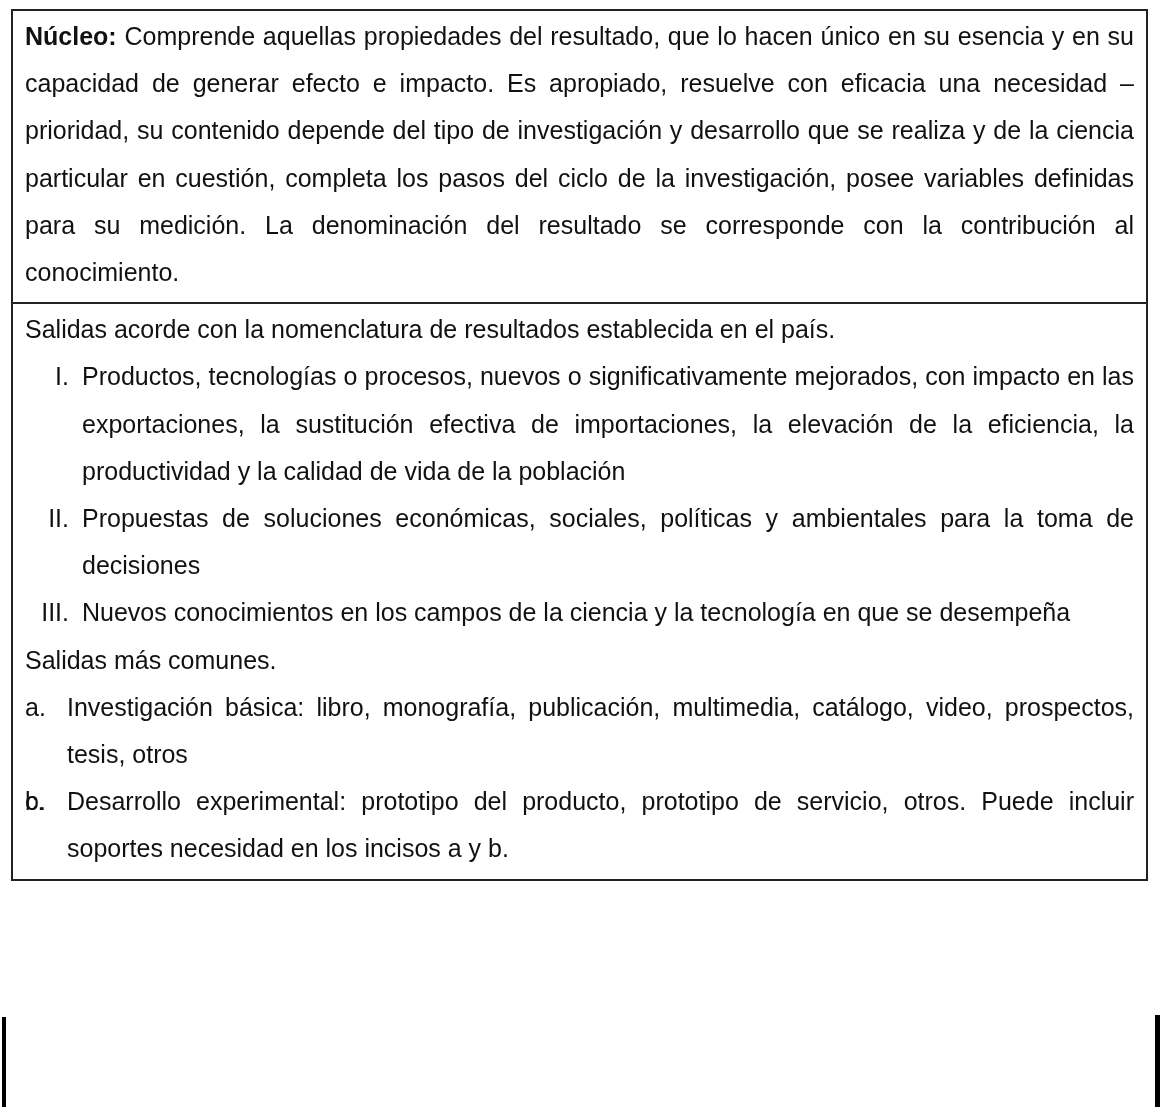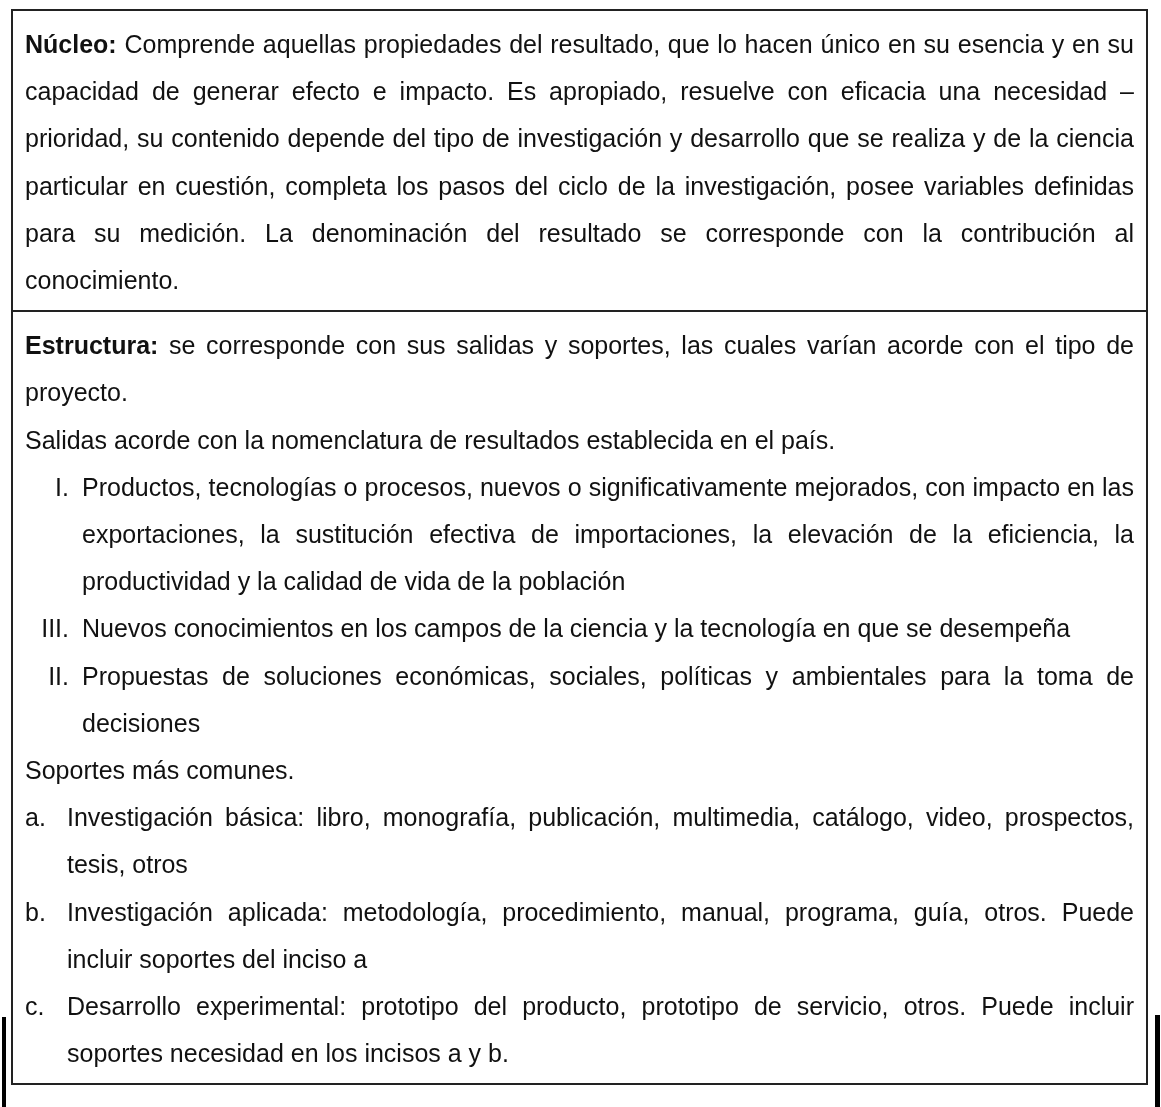--- a/index.html
+++ b/index.html
@@ -18,21 +18,21 @@
     }
     .table {
       position: absolute;
       left: 11px;
       top: 9px;
       width: 1137px;
       border: 2px solid #222222;
       box-sizing: border-box;
     }
     .cell {
-      padding: 10px 12px 6px 12px;
+      padding: 2px 12px 6px 12px;
       line-height: 47.2px;
       text-align: justify;
       box-sizing: border-box;
     }
     .cell + .cell {
       border-top: 2px solid #222222;
     }
     .cell p {
       margin: 0;
     }
@@ -81,49 +81,47 @@
 </head>
 <body>
 
 <div class="table">
 
   <div class="cell">
     <p><span class="bold">Núcleo:</span><span> Comprende aquellas propiedades del resultado, que lo hacen único en su esencia y en su capacidad de generar efecto e impacto. Es apropiado, resuelve con eficacia una necesidad – prioridad, su contenido depende del tipo de investigación y desarrollo que se realiza y de la ciencia particular en cuestión, completa los pasos del ciclo de la investigación, posee variables definidas para su medición. La denominación del resultado se corresponde con la contribución al conocimiento.</span></p>
   </div>
 
   <div class="cell">
-    <p><span class="bold">Estructura:</span><span> se corresponde con sus salidas y soportes, las cuales varían acorde con el tipo de proyecto.</span></p>
 
     <p class="italic">Salidas acorde con la nomenclatura de resultados establecida en el país.</p>
 
     <ul class="list roman">
       <li>
         <span class="marker">I.</span>
         <span>Productos, tecnologías o procesos, nuevos o significativamente mejorados, con impacto en las exportaciones, la sustitución efectiva de importaciones, la elevación de la eficiencia, la productividad y la calidad de vida de la población</span>
       </li>
       <li>
+        <span class="marker">II.</span>
+        <span>Propuestas de soluciones económicas, sociales, políticas y ambientales para la toma de decisiones</span>
+      </li>
+      <li>
         <span class="marker">III.</span>
         <span>Nuevos conocimientos en los campos de la ciencia y la tecnología en que se desempeña</span>
       </li>
-      <li>
-        <span class="marker">II.</span>
-        <span>Propuestas de soluciones económicas, sociales, políticas y ambientales para la toma de decisiones</span>
-      </li>
     </ul>
 
-    <p class="italic">Soportes más comunes.</p>
+    <p class="italic">Salidas más comunes.</p>
 
     <ul class="list alpha">
       <li>
         <span class="marker">a.</span>
         <span>Investigación básica: libro, monografía, publicación, multimedia, catálogo, video, prospectos, tesis, otros</span>
       </li>
       <li>
         <span class="marker">b.</span>
-        <span>Investigación aplicada: metodología, procedimiento, manual, programa, guía, otros. Puede incluir soportes del inciso a</span>
       </li>
       <li>
         <span class="marker">c.</span>
         <span>Desarrollo experimental: prototipo del producto, prototipo de servicio, otros. Puede incluir soportes necesidad en los incisos a y b.</span>
       </li>
     </ul>
   </div>
 
 </div>
 

